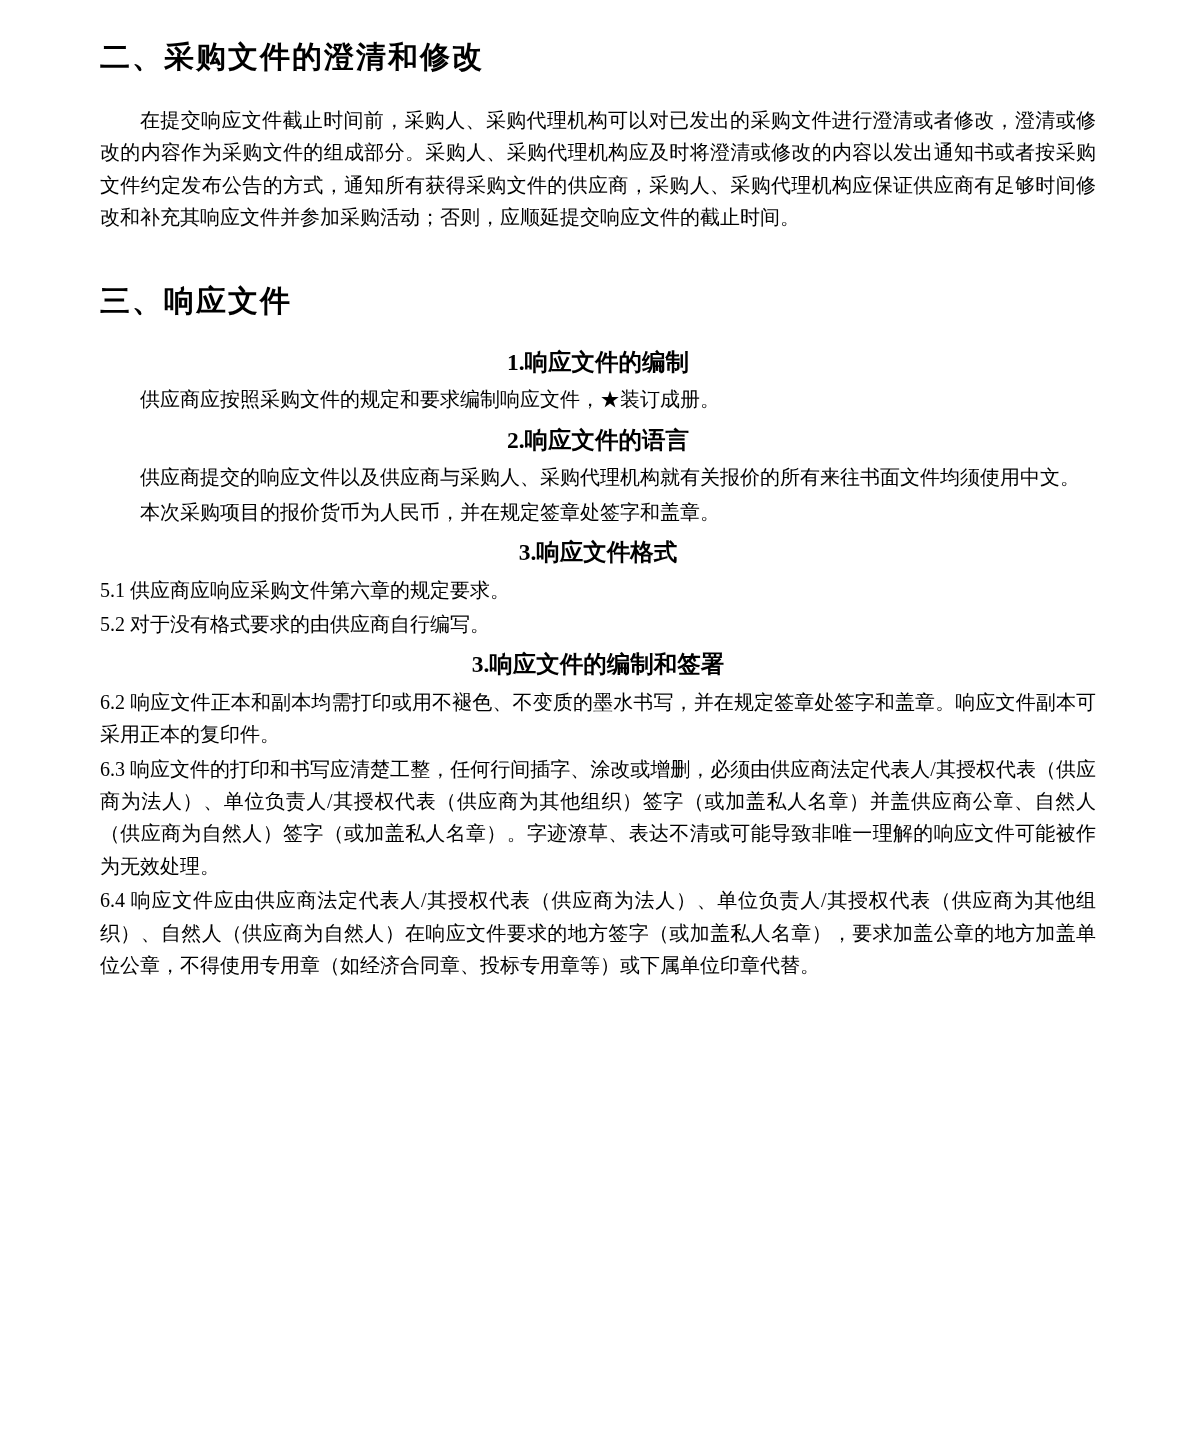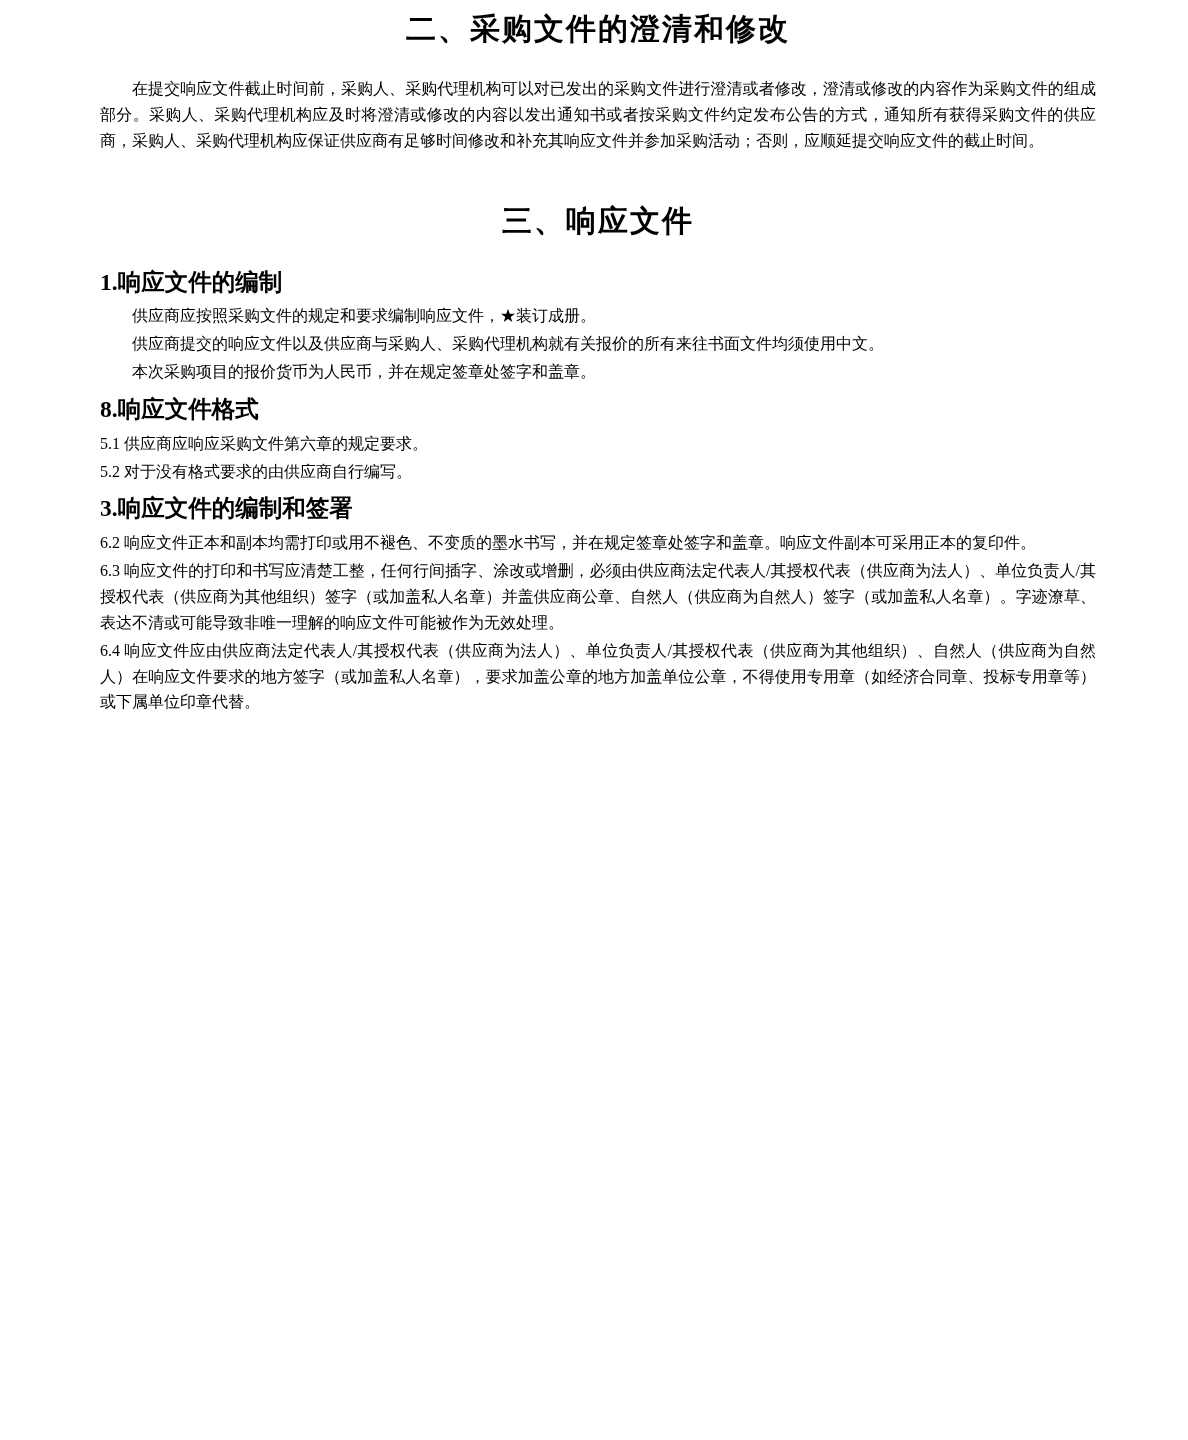--- a/index.html
+++ b/index.html
@@ -16,49 +16,48 @@
   .page {
     width: 1188px;
     min-height: 1440px;
     box-sizing: border-box;
     padding: 8px 92px 20px 100px;
   }
   h1.section-title {
     font-family: "Liberation Serif", "DejaVu Serif", serif;
     font-size: 30px;
     font-weight: bold;
-    text-align: center;
     letter-spacing: 2px;
-    margin: 0 0 26px 0;
+    margin: 28px 0 26px 0;
     line-height: 1.4;
   }
   h1.section-title.second {
     margin-top: 46px;
     margin-bottom: 22px;
   }
   p.body-text {
-    font-size: 16px;
+    font-size: 20px;
     line-height: 1.62;
     margin: 0 0 2px 0;
     text-align: justify;
     text-justify: inter-ideograph;
   }
   p.indent {
     text-indent: 2em;
   }
   p.sub-indent {
     padding-left: 2em;
     text-indent: 0;
   }
   h2.item-head {
     font-size: 23.5px;
     font-weight: bold;
     margin: 6px 0 2px 0;
     line-height: 1.6;
-    text-align: left;
+    text-align: center;
   }
   h2.item-head.spaced {
     letter-spacing: 1px;
   }
   .block {
     margin-bottom: 2px;
   }
 </style>
 </head>
 <body>
@@ -72,30 +71,31 @@
   </div>
 
   <h1 class="section-title second">三、响应文件</h1>
 
   <div class="block">
     <h2 class="item-head">1.响应文件的编制</h2>
     <p class="body-text sub-indent">供应商应按照采购文件的规定和要求编制响应文件，★装订成册。</p>
   </div>
 
   <div class="block">
+    <h2 class="item-head">2.响应文件的语言</h2>
     <p class="body-text sub-indent">供应商提交的响应文件以及供应商与采购人、采购代理机构就有关报价的所有来往书面文件均须使用中文。</p>
   </div>
 
 
   <div class="block">
     <p class="body-text sub-indent">本次采购项目的报价货币为人民币，并在规定签章处签字和盖章。</p>
   </div>
 
   <div class="block">
-    <h2 class="item-head">8.响应文件格式</h2>
+    <h2 class="item-head">3.响应文件格式</h2>
     <p class="body-text">5.1 供应商应响应采购文件第六章的规定要求。</p>
     <p class="body-text">5.2 对于没有格式要求的由供应商自行编写。</p>
   </div>
 
   <div class="block">
     <h2 class="item-head">3.响应文件的编制和签署</h2>
     <p class="body-text">6.2 响应文件正本和副本均需打印或用不褪色、不变质的墨水书写，并在规定签章处签字和盖章。响应文件副本可采用正本的复印件。</p>
     <p class="body-text">6.3 响应文件的打印和书写应清楚工整，任何行间插字、涂改或增删，必须由供应商法定代表人/其授权代表（供应商为法人）、单位负责人/其授权代表（供应商为其他组织）签字（或加盖私人名章）并盖供应商公章、自然人（供应商为自然人）签字（或加盖私人名章）。字迹潦草、表达不清或可能导致非唯一理解的响应文件可能被作为无效处理。</p>
     <p class="body-text">6.4 响应文件应由供应商法定代表人/其授权代表（供应商为法人）、单位负责人/其授权代表（供应商为其他组织）、自然人（供应商为自然人）在响应文件要求的地方签字（或加盖私人名章），要求加盖公章的地方加盖单位公章，不得使用专用章（如经济合同章、投标专用章等）或下属单位印章代替。</p>
   </div>

